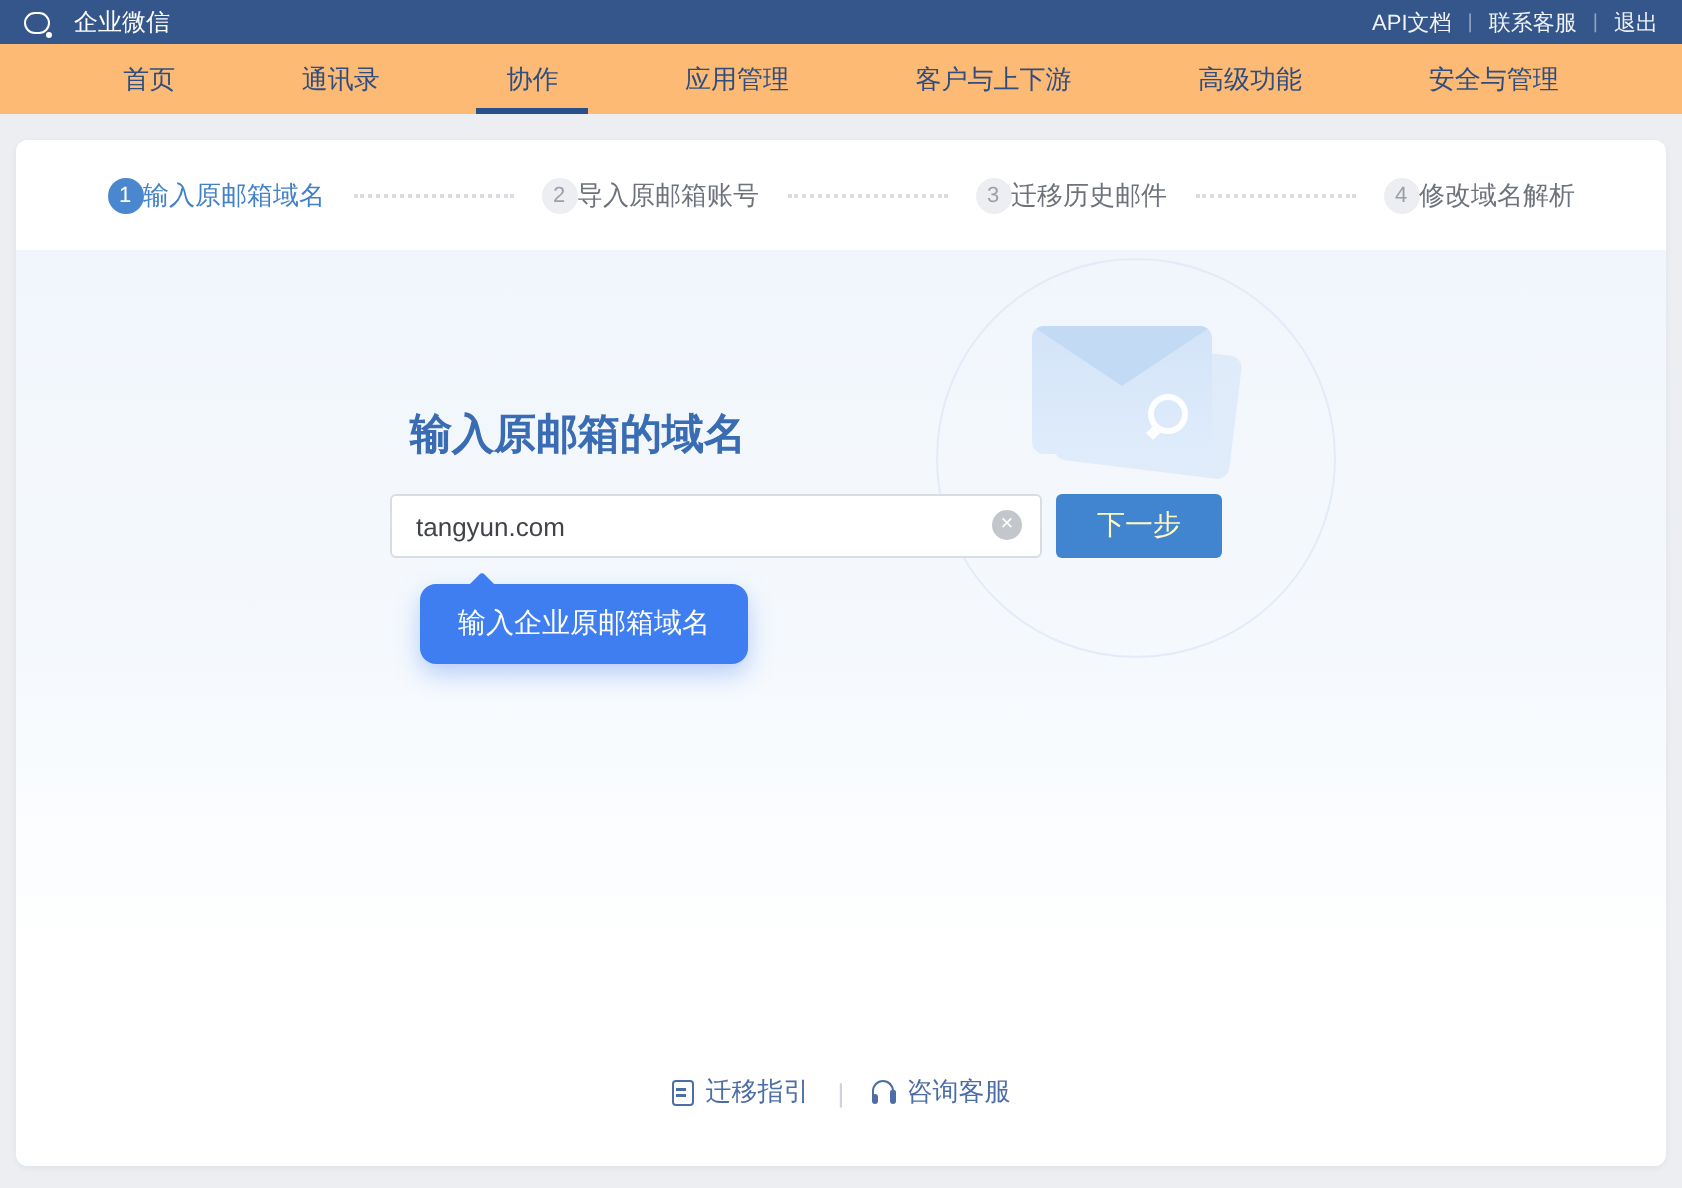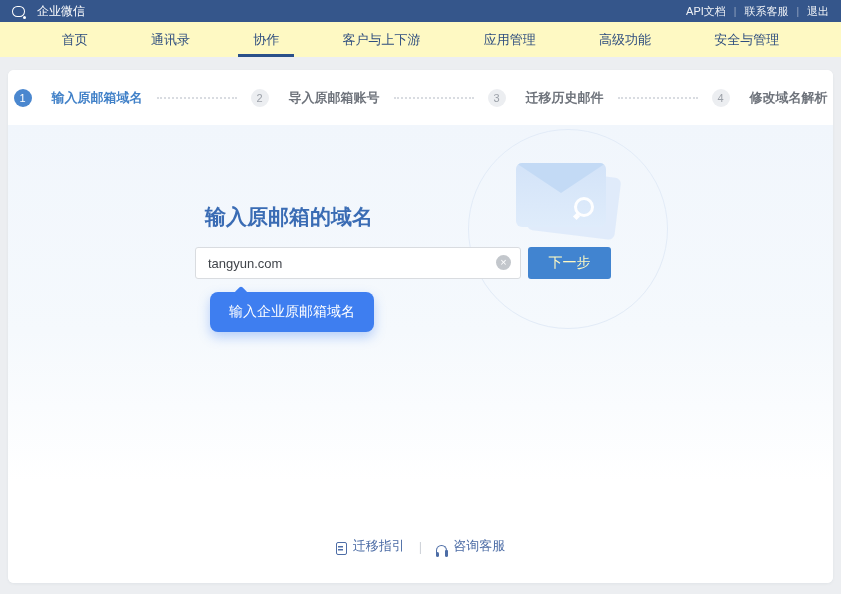--- a/index.html
+++ b/index.html
@@ -30,21 +30,21 @@
     content: ""; position: absolute; right: -2px; bottom: -3px;
     width: 3px; height: 3px; background: #fff; border-radius: 50%;
   }
   .topbar-links { display: flex; align-items: center; font-size: 11px; color: rgba(255,255,255,.92); }
   .topbar-links .tlink { cursor: pointer; padding: 0 2px; }
   .topbar-links .tsep { color: rgba(255,255,255,.45); margin: 0 6px; font-size: 10px; }
 
   
   .navbar {
     height: 35px;
-    background: #fef9c3;
+    background: #fdba74;
     display: flex;
     align-items: stretch;
     justify-content: space-around;
     padding: 0 30px;
   }
   .nav-item {
     position: relative;
     display: flex; align-items: center;
     font-size: 13px; color: #2f4e7f;
     cursor: pointer;
@@ -94,21 +94,21 @@
     display: flex; align-items: center; justify-content: center;
     background: #fff;
   }
   .step { display: flex; align-items: center; }
   .step-circle {
     width: 18px; height: 18px; border-radius: 50%;
     background: #eceef1; color: #9ba0a8;
     font-size: 11px;
     display: flex; align-items: center; justify-content: center;
   }
-  .step-label { margin-left: 20px; font-size: 13px; color: #6e737b; font-weight: bold; }
+  .step-label { margin-left: 0; font-size: 13px; color: #6e737b; }
   .step.active .step-circle { background: #4a87cf; color: #fff; }
   .step.active .step-label { color: #4181c8; }
   .step-conn {
     width: 80px; height: 0;
     border-top: 2px dotted #d9dce1;
     margin: 0 14px;
   }
 
   
   .content {
@@ -193,21 +193,21 @@
     width: 10px; height: 10px; background: #3e7ef0;
     transform: rotate(45deg); border-radius: 2px;
   }
 
   
   .footer-links {
     position: absolute; left: 0; right: 0; bottom: 28px;
     display: flex; align-items: center; justify-content: center;
     font-size: 13px; color: #4d6da6;
   }
-  .flink { display: flex; align-items: flex-end; gap: 6px; cursor: pointer; }
+  .flink { display: flex; align-items: center; gap: 6px; cursor: pointer; }
   .fsep { color: #cfd3d9; margin: 0 14px; }
   .doc-icon {
     width: 11px; height: 13px;
     border: 1.5px solid #4d6da6; border-radius: 2px;
     background-image: linear-gradient(#4d6da6,#4d6da6), linear-gradient(#4d6da6,#4d6da6);
     background-repeat: no-repeat;
     background-size: 5px 1.5px, 5px 1.5px;
     background-position: 1.5px 3px, 1.5px 6px;
   }
   .headset-icon {
@@ -238,22 +238,22 @@
     <span class="tlink">联系客服</span>
     <span class="tsep">|</span>
     <span class="tlink">退出</span>
   </div>
 </div>
 
 <div class="navbar">
   <div class="nav-item">首页</div>
   <div class="nav-item">通讯录</div>
   <div class="nav-item active">协作</div>
+  <div class="nav-item">应用管理</div>
   <div class="nav-item">客户与上下游</div>
-  <div class="nav-item">应用管理</div>
   <div class="nav-item">高级功能</div>
   <div class="nav-item">安全与管理</div>
 </div>
 
 <div class="panel">
 
 
   <div class="steps">
     <div class="step active">
       <span class="step-circle">1</span>

